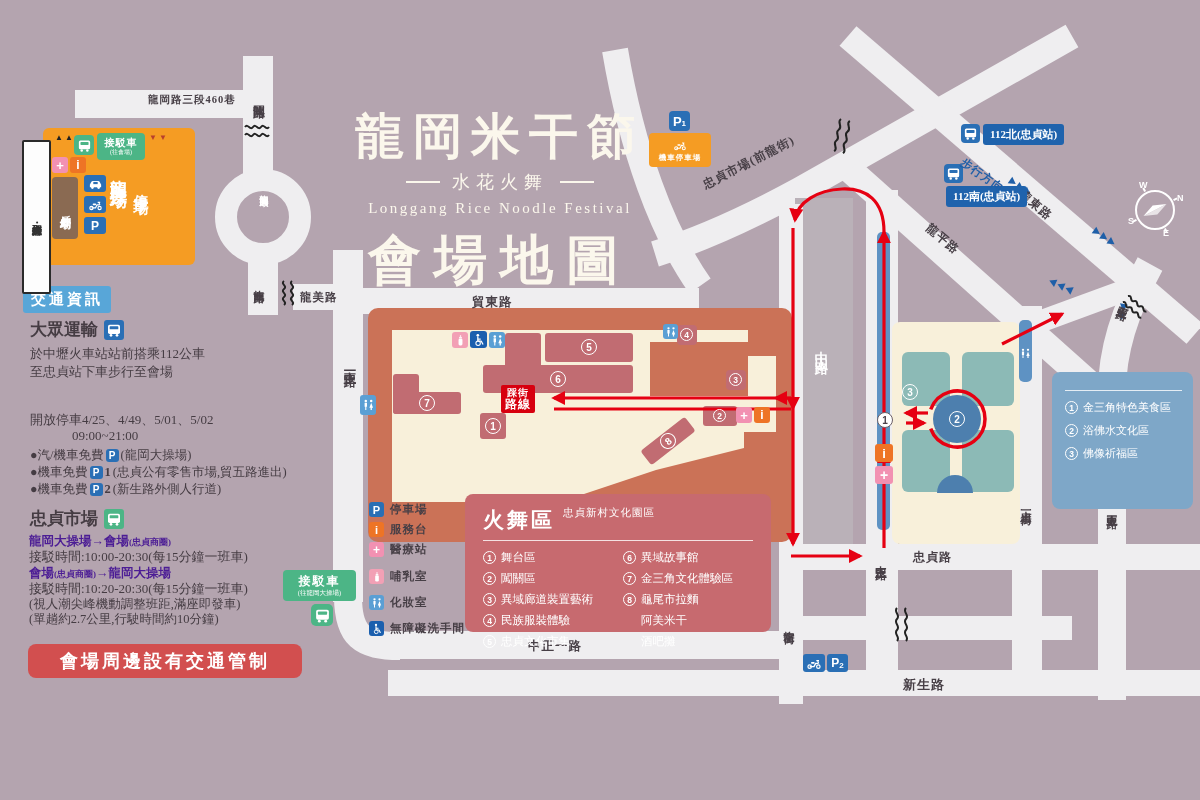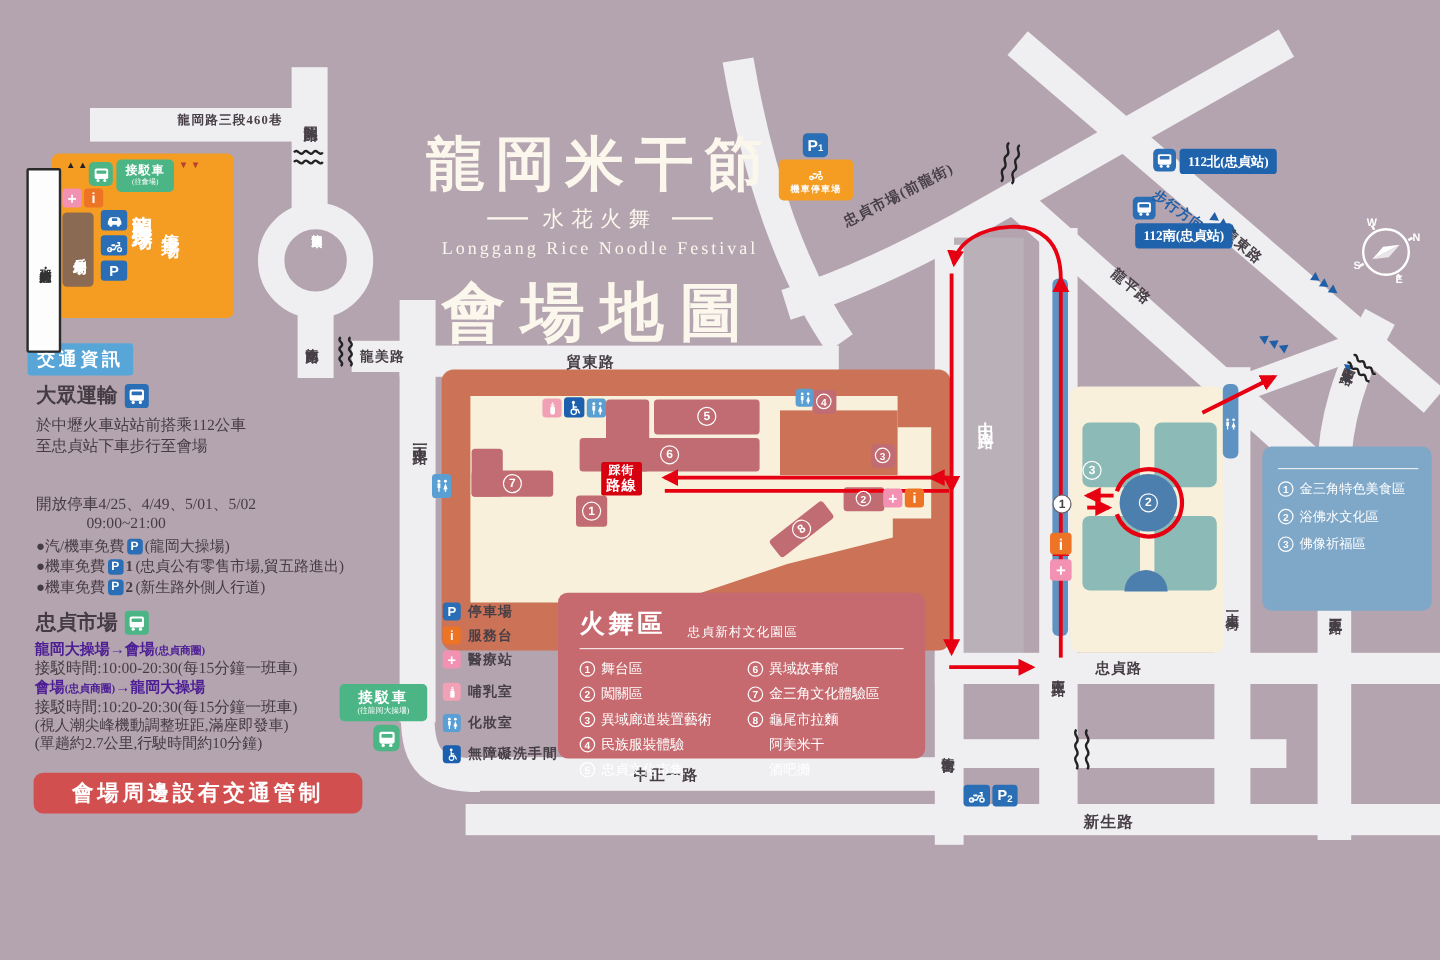--- a/index.html
+++ b/index.html
@@ -421,21 +421,21 @@
       <span class="itile" style="width:15px;height:15px;background:#1b5fae">
             <svg width="12" height="12">
               <use href="#ic-access"></use>
             </svg>
           </span>
       <span class="rl" style="font-size:11.5px">無障礙洗手間</span>
     </div>
   </div>
 
   <div class="ab lbox" style="left:465px;top:494px;width:306px;height:138px;background:#c76a6f;padding:12px 18px 10px 18px">
-    <div style="display:flex;align-items:flex-end;gap:18px">
+    <div style="display:flex;align-items:flex-start;gap:8px">
       <span style="font-size:21px;font-weight:bold;letter-spacing:3px">火舞區</span>
       <span style="font-size:10.5px;letter-spacing:1px">忠貞新村文化園區</span>
     </div>
     <div style="height:1px;background:rgba(255,255,255,.8);margin:6px 0 9px 0"></div>
     <div style="display:flex">
       <div style="width:140px">
         <div class="lrow">
               <span class="ncirc mk12">1</span>
               <span style="font-size:11.5px">舞台區</span>
             </div>

